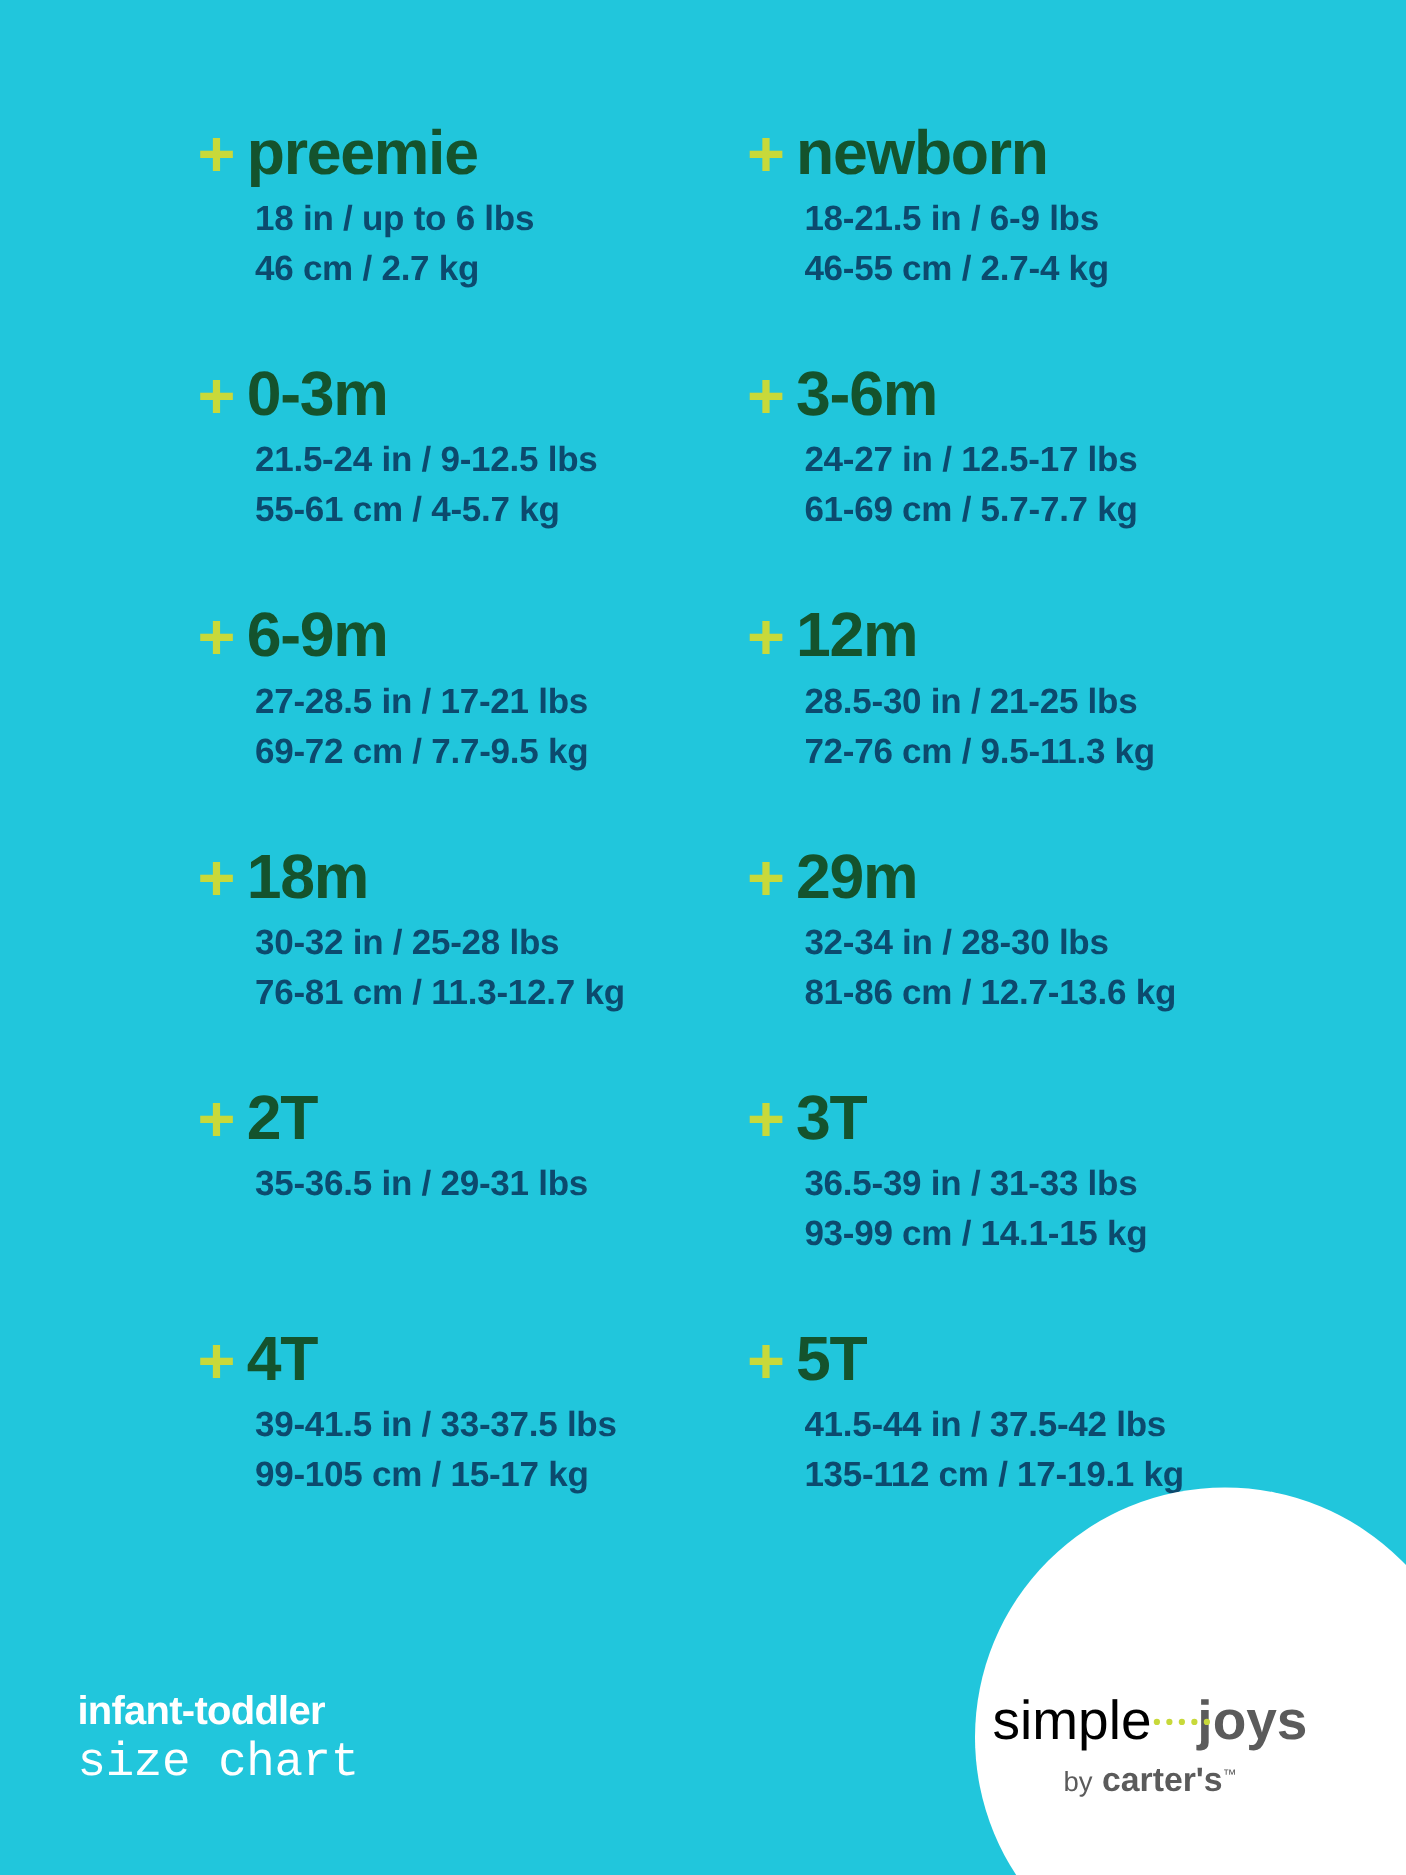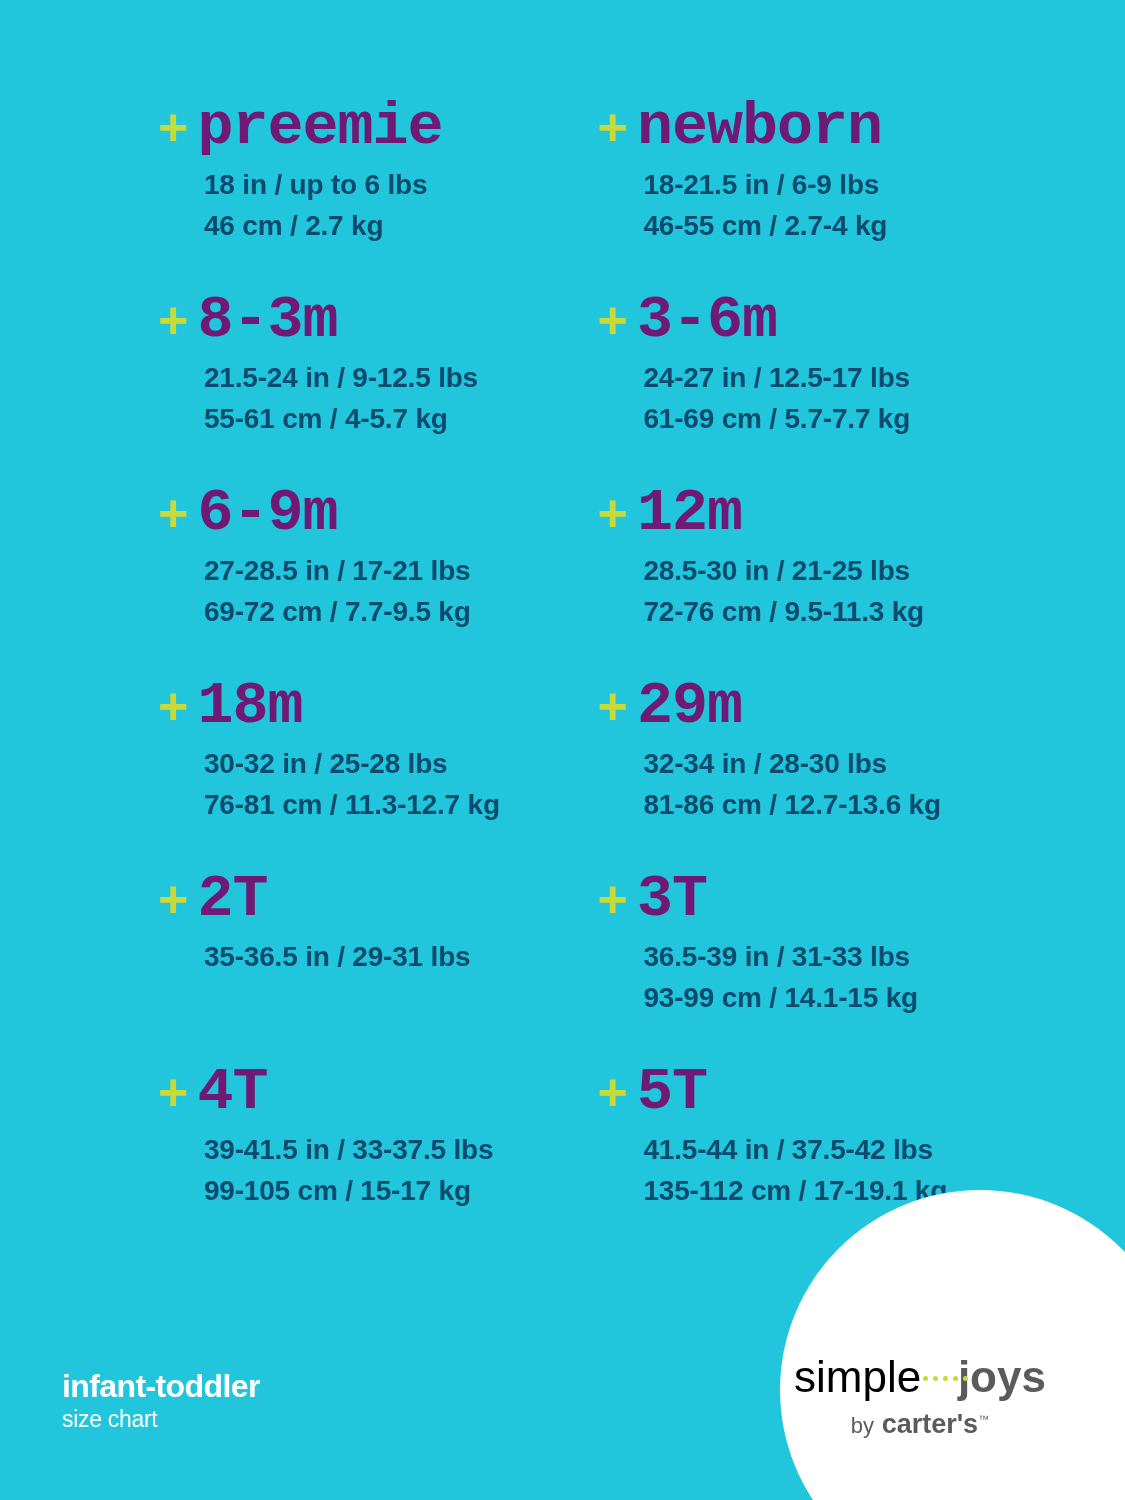--- a/index.html
+++ b/index.html
@@ -47,26 +47,25 @@
     color: #c8d93a;
     font-size: 52px;
     font-weight: bold;
     line-height: 1;
     margin-right: 10px;
     position: relative;
     top: 2px;
     letter-spacing: -1px;
   }
   .size-label {
-    color: #701a75;
-    font-size: 60px;
+    color: #14532d;
+    font-size: 50px;
     font-weight: bold;
     line-height: 1.05;
     letter-spacing: -1px;
-    font-family: Liberation Mono, monospace;
   }
   .meas {
     color: #0c4a6e;
     font-size: 28px;
     font-weight: bold;
     line-height: 1.45;
     margin-left: 46px;
     letter-spacing: -0.2px;
   }
   .meas.first {
@@ -80,24 +79,25 @@
     bottom: 66px;
     color: #ffffff;
   }
   .footer-line1 {
     font-size: 32px;
     font-weight: bold;
     letter-spacing: -0.6px;
     line-height: 1.15;
   }
   .footer-line2 {
-    font-size: 23px;
+    font-size: 38px;
     font-weight: normal;
     letter-spacing: -0.3px;
     line-height: 1.25;
+    font-family: Liberation Mono, monospace;
   }
   .logo-circle {
     position: absolute;
     right: -55px;
     bottom: -90px;
     width: 400px;
     height: 400px;
     background: #ffffff;
     border-radius: 50%;
   }
@@ -174,21 +174,21 @@
         <span class="plus">+</span>
         <span class="size-label">newborn</span>
       </div>
       <div class="meas first">18-21.5 in / 6-9 lbs</div>
       <div class="meas">46-55 cm / 2.7-4 kg</div>
     </div>
 
     <div class="cell">
       <div class="size-head">
         <span class="plus">+</span>
-        <span class="size-label">8-3m</span>
+        <span class="size-label">0-3m</span>
       </div>
       <div class="meas first">21.5-24 in / 9-12.5 lbs</div>
       <div class="meas">55-61 cm / 4-5.7 kg</div>
     </div>
 
     <div class="cell right">
       <div class="size-head">
         <span class="plus">+</span>
         <span class="size-label">3-6m</span>
       </div>

